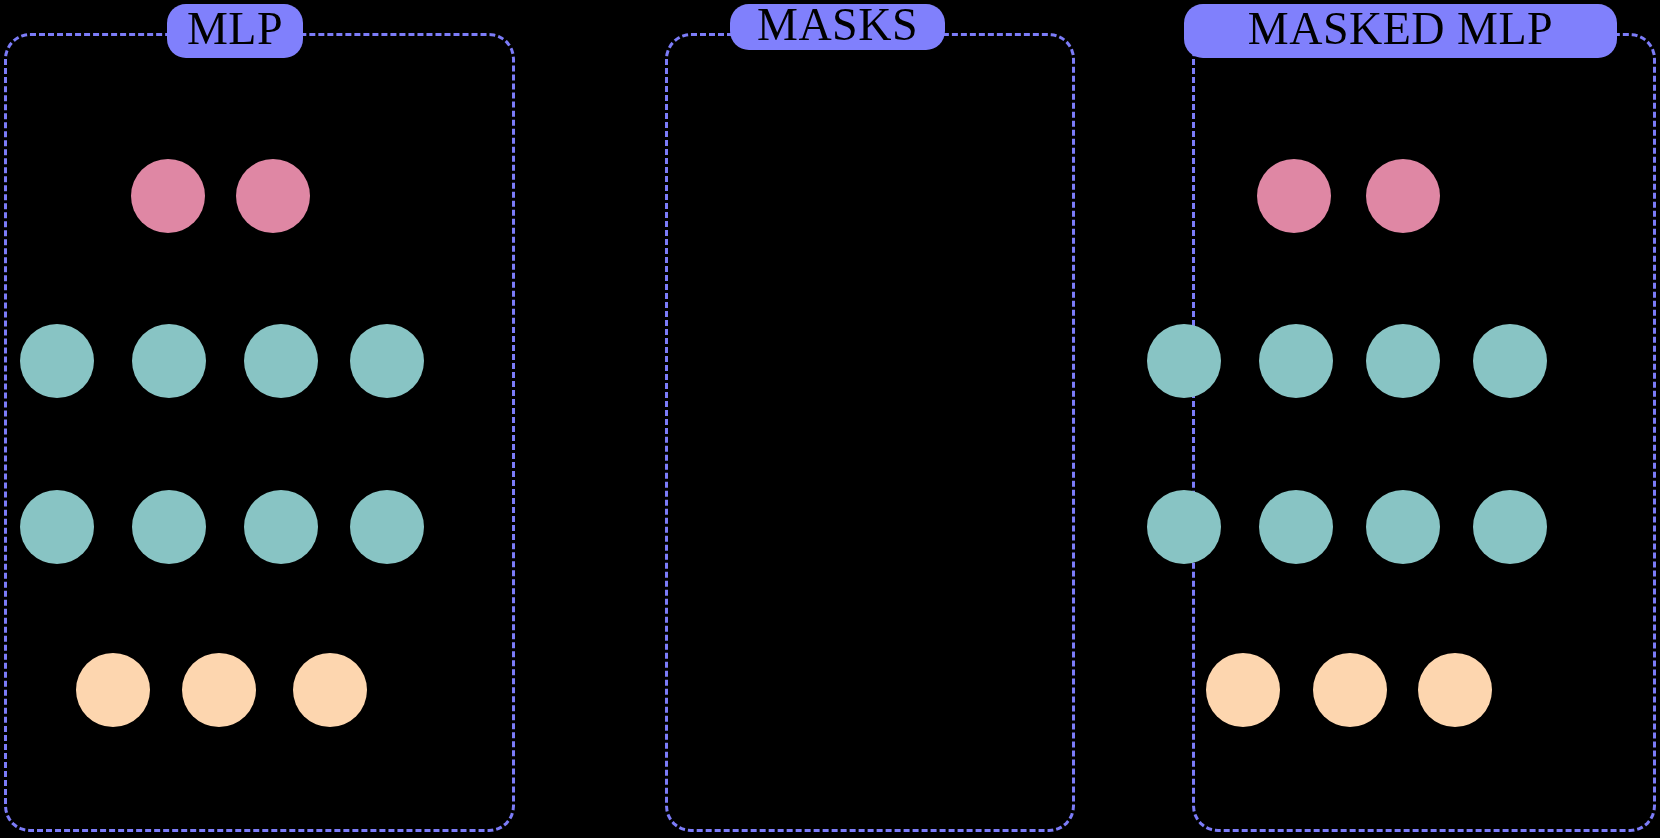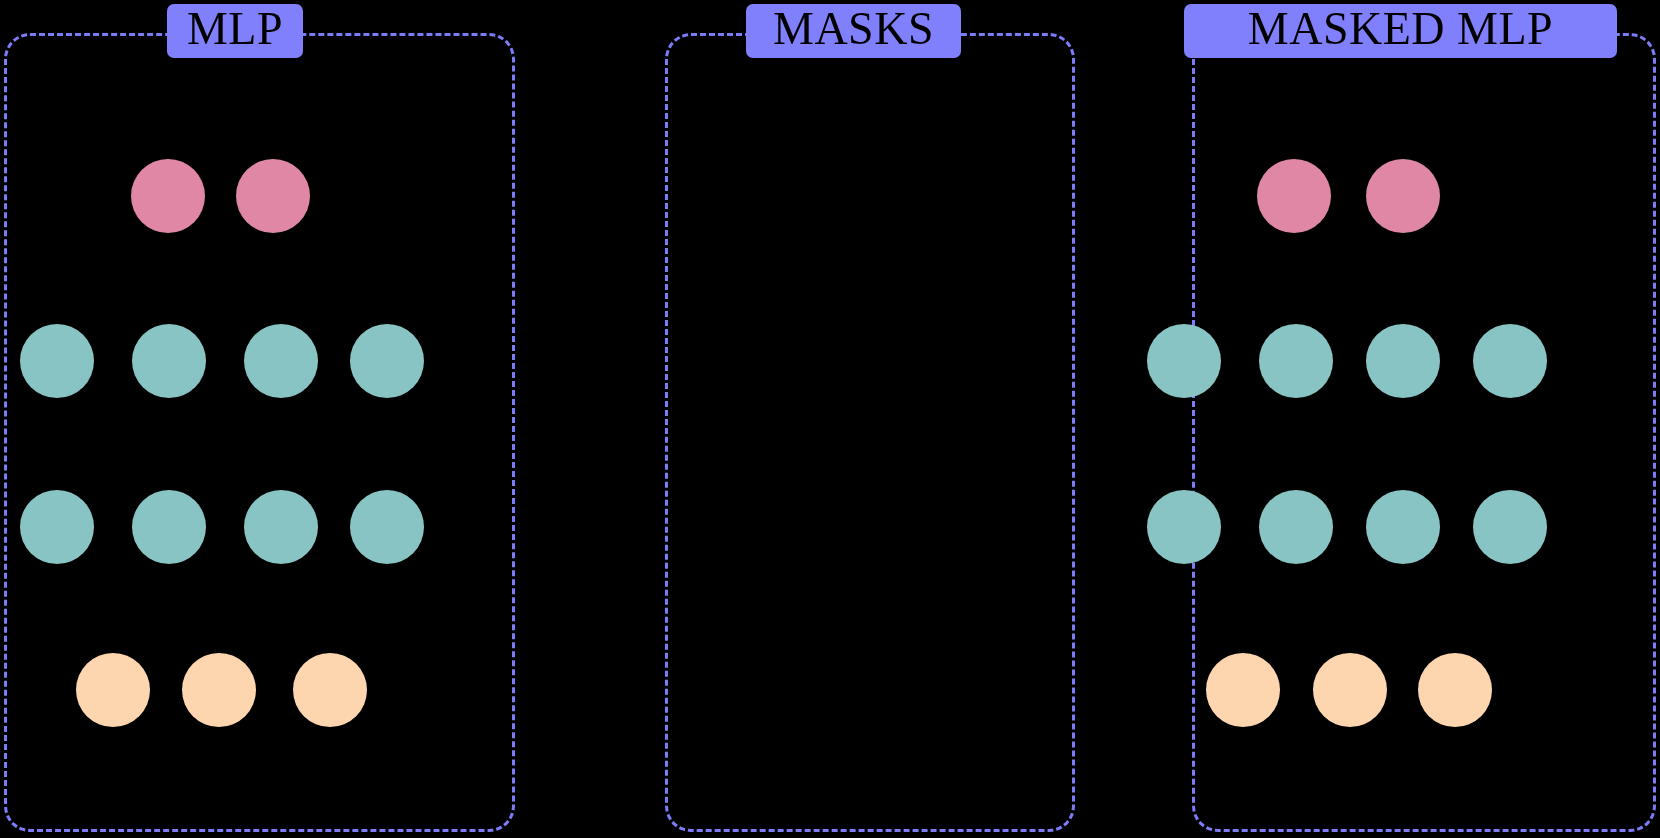--- a/index.html
+++ b/index.html
@@ -23,21 +23,21 @@
     box-sizing: border-box;
     border: 3px dashed #7c7cf8;
     border-radius: 26px;
     background: transparent;
   }
   .panel-label {
     position: absolute;
     box-sizing: border-box;
     background: #8080fc;
     color: #000000;
-    border-radius: 7px;
+    border-radius: 19px;
     font-family: "Liberation Serif", serif;
     font-size: 46px;
     line-height: 1;
     letter-spacing: 0.5px;
     display: flex;
     align-items: center;
     justify-content: center;
     white-space: nowrap;
     padding: 6px 16px 10px 16px;
     z-index: 5;
@@ -69,21 +69,21 @@
       <div class="node" style="left: 132px; top: 490px; width: 74px; height: 74px; background: rgb(136, 196, 196);"></div>
       <div class="node" style="left: 244px; top: 490px; width: 74px; height: 74px; background: rgb(136, 196, 196);"></div>
       <div class="node" style="left: 350px; top: 490px; width: 74px; height: 74px; background: rgb(136, 196, 196);"></div>
     </div>
     <div style="position: absolute; left: 0px; top: 0px;">
       <div class="node" style="left: 76px; top: 653px; width: 74px; height: 74px; background: rgb(253, 214, 175);"></div>
       <div class="node" style="left: 182px; top: 653px; width: 74px; height: 74px; background: rgb(253, 214, 175);"></div>
       <div class="node" style="left: 293px; top: 653px; width: 74px; height: 74px; background: rgb(253, 214, 175);"></div>
     </div>
     <div class="panel" style="left: 665px; top: 33px; width: 410px; height: 799px; border-color: rgb(124, 124, 248);"></div>
-    <div class="panel-label" style="left: 746px; top: 4px; width: 215px; height: 54px; background: rgb(128, 128, 252); color: rgb(0, 0, 0);">MASKS</div>
+    <div class="panel-label" style="left: 730px; top: 4px; width: 215px; height: 46px; background: rgb(128, 128, 252); color: rgb(0, 0, 0);">MASKS</div>
     <div class="panel" style="left: 1192px; top: 33px; width: 464px; height: 799px; border-color: rgb(124, 124, 248);"></div>
     <div class="panel-label" style="left: 1184px; top: 4px; width: 433px; height: 54px; background: rgb(128, 128, 252); color: rgb(0, 0, 0);">MASKED MLP</div>
     <div style="position: absolute; left: 0px; top: 0px;">
       <div class="node" style="left: 1257px; top: 159px; width: 74px; height: 74px; background: rgb(223, 135, 164);"></div>
       <div class="node" style="left: 1366px; top: 159px; width: 74px; height: 74px; background: rgb(223, 135, 164);"></div>
     </div>
     <div style="position: absolute; left: 0px; top: 0px;">
       <div class="node" style="left: 1147px; top: 324px; width: 74px; height: 74px; background: rgb(136, 196, 196);"></div>
       <div class="node" style="left: 1259px; top: 324px; width: 74px; height: 74px; background: rgb(136, 196, 196);"></div>
       <div class="node" style="left: 1366px; top: 324px; width: 74px; height: 74px; background: rgb(136, 196, 196);"></div>

